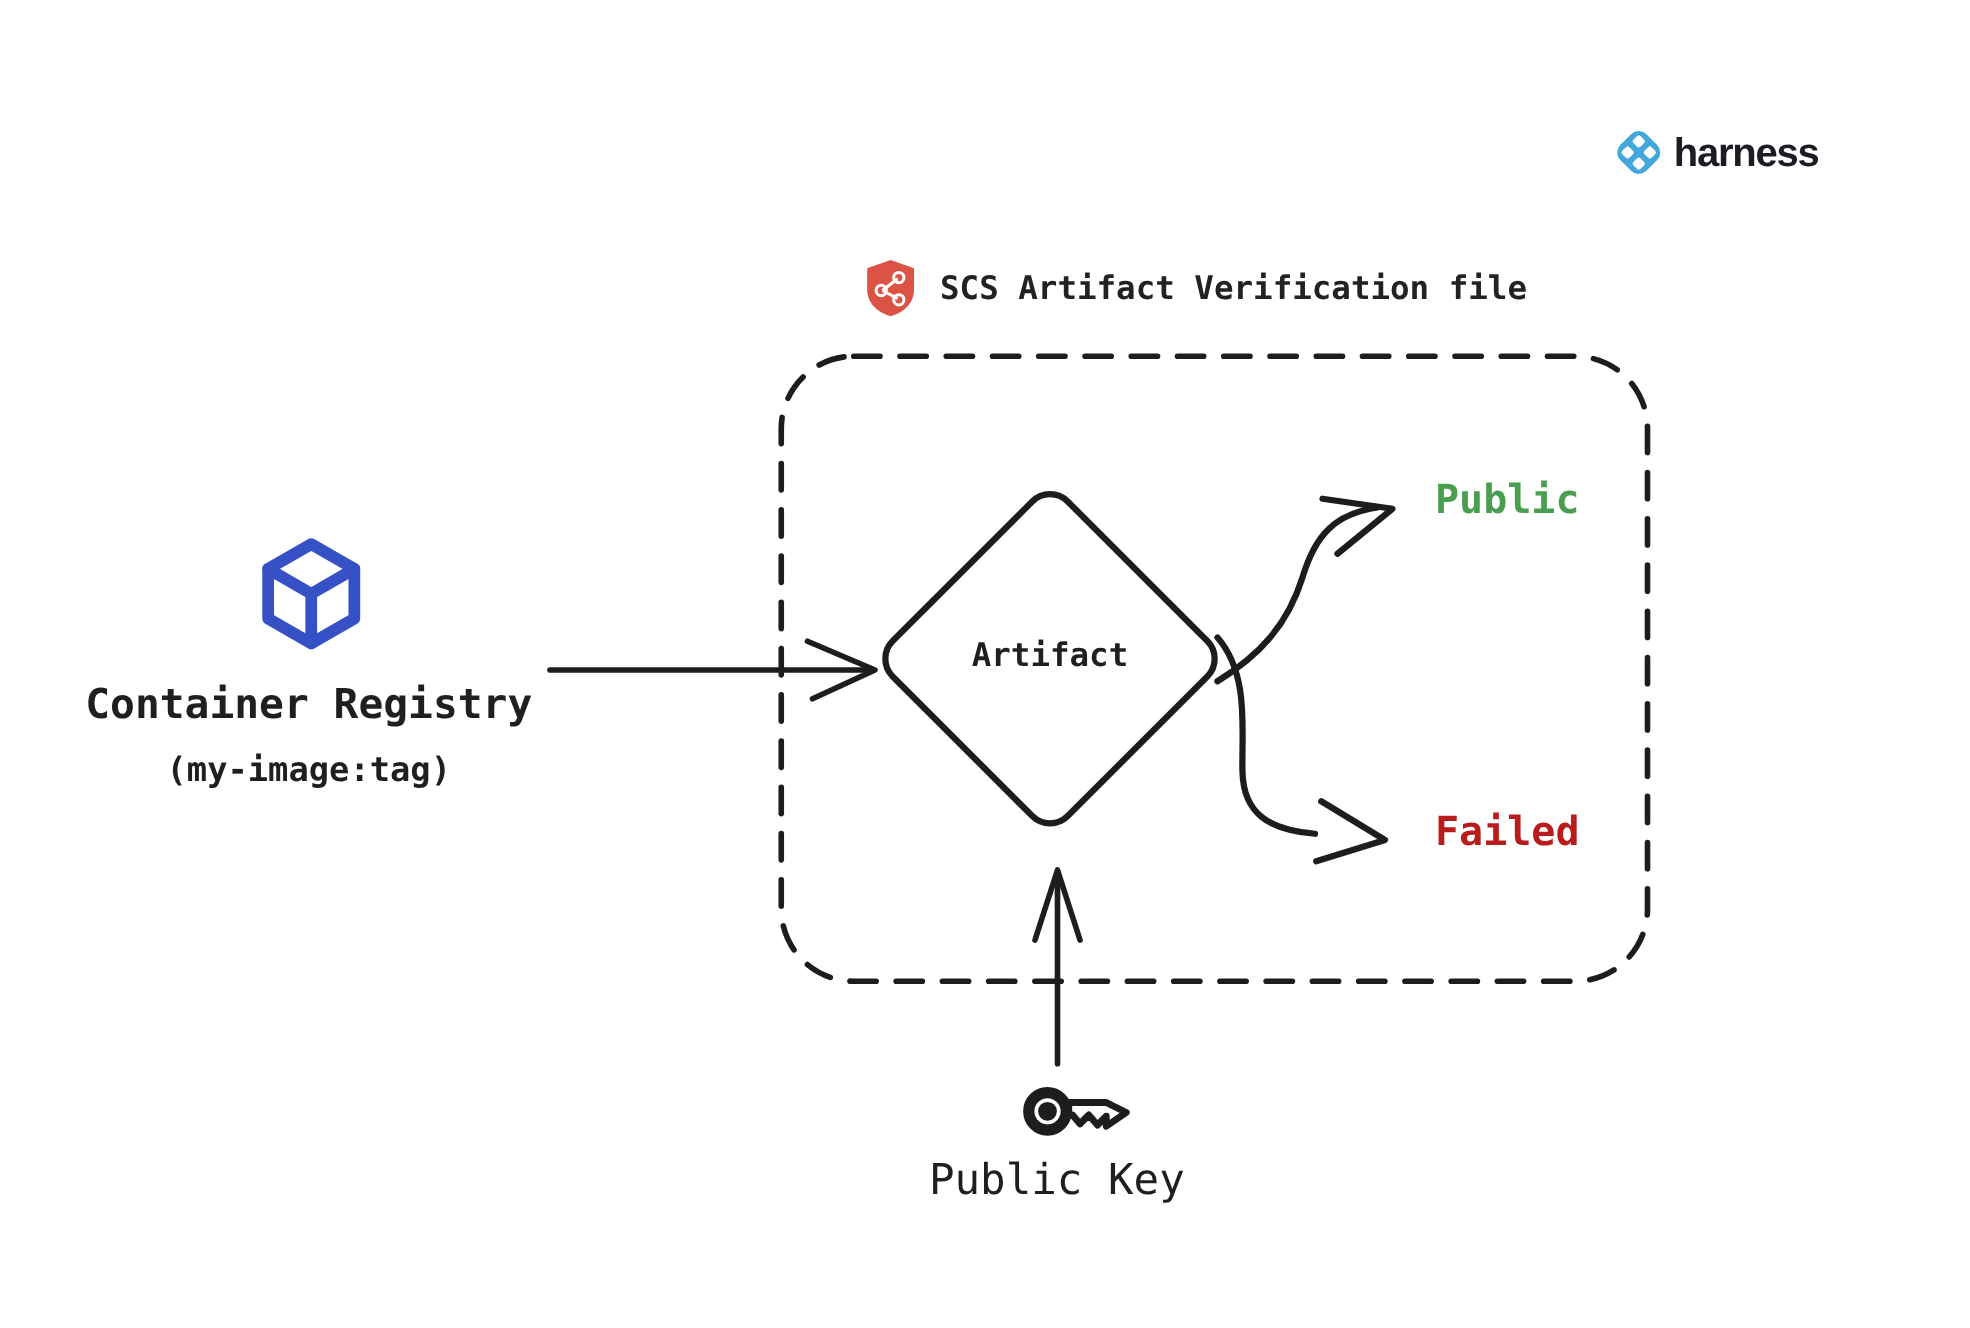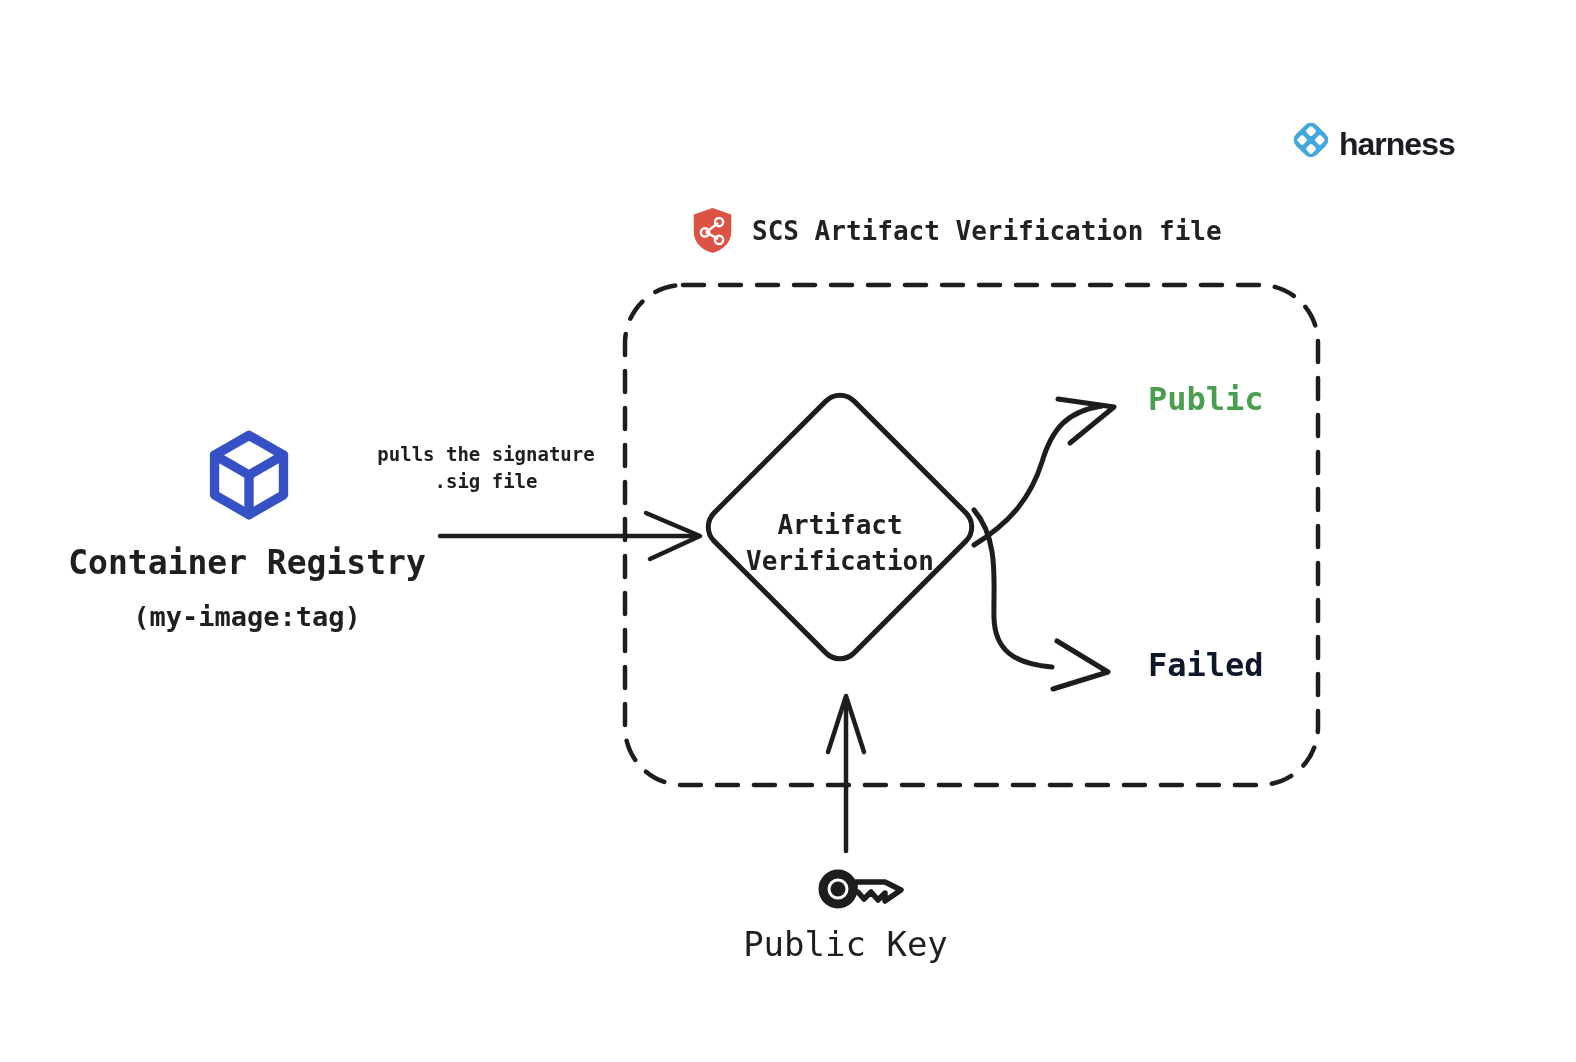--- a/index.html
+++ b/index.html
@@ -2,36 +2,36 @@
 <html><head>
 <meta charset="utf-8">
 <style>
   html,body{margin:0;padding:0;background:#ffffff;}
   .canvas{
     position:relative;width:1576px;height:1062px;background:#ffffff;
     font-family:"DejaVu Sans Mono",monospace;color:#1f1f1f;overflow:hidden;
   }
   .abs{position:absolute;}
   
-  .brand{left:1288px;top:117px;display:flex;align-items:flex-end;gap:5px;}
+  .brand{left:1288px;top:99px;display:flex;align-items:center;gap:5px;}
   .brand-text{
     font-family:"Liberation Sans","DejaVu Sans",sans-serif;font-weight:bold;
     font-size:32px;letter-spacing:-1px;color:#1c1c24;
   }
   
   .step-title{left:690px;top:206px;display:flex;align-items:center;gap:17px;}
   .step-title-text{font-size:26px;font-weight:bold;color:#222;letter-spacing:0px;white-space:nowrap;}
   
   .registry-label{left:40px;top:543px;width:414px;text-align:center;font-size:33px;font-weight:bold;}
   .registry-tag{left:40px;top:601px;width:414px;text-align:center;font-size:27px;font-weight:bold;}
   .pull-label{left:330px;top:441px;width:312px;text-align:center;font-size:19px;font-weight:bold;line-height:27px;}
   .diamond-label{left:735px;top:491px;width:210px;text-align:center;font-size:26px;font-weight:bold;line-height:36px;margin-top:16px;}
   .outcome{font-size:32px;font-weight:bold;white-space:nowrap;}
   .outcome.passed{left:1148px;top:380px;color:#4a9e4f;}
-  .outcome.failed{left:1148px;top:646px;color:#0f172a;}
+  .outcome.failed{left:1148px;top:646px;color:#b91c1c;}
   .pubkey-label{left:718px;top:924px;width:255px;text-align:center;font-size:34px;font-weight:normal;}
   svg{display:block;}
   .stroke{stroke:#1d1d1d;fill:none;stroke-linecap:round;stroke-linejoin:round;}
 </style>
 </head>
 <body>
 
 <div class="canvas">
 
   <svg class="abs" style="left:0;top:0" width="1576" height="1062" viewBox="0 0 1576 1062">
@@ -81,28 +81,23 @@
   <svg class="abs" style="left:207px;top:428px" width="84" height="94" viewBox="0 0 80 90">
     <g stroke="#3551c5" stroke-width="9" fill="none" stroke-linejoin="round" stroke-linecap="round">
       <path d="M40 7 L73 26 V64 L40 83 L7 64 V26 Z"></path>
       <path d="M7 26 L40 45 L73 26"></path>
       <path d="M40 45 V83"></path>
     </g>
   </svg>
   <div class="abs registry-label">Container Registry</div>
   <div class="abs registry-tag">(my-image:tag)</div>
 
-  <div class="abs pull-label">
-    <div>pulls the signature</div>
-    <div>.sig file</div>
-  </div>
 
   <div class="abs diamond-label">
     <div>Artifact</div>
-    <div>Verification</div>
   </div>
 
   <div class="abs outcome passed">Public</div>
   <div class="abs outcome failed">Failed</div>
 
   <svg class="abs" style="left:815px;top:858px" width="90" height="60" viewBox="0 0 90 60">
     <circle cx="23" cy="31" r="15" fill="#ffffff" stroke="#1d1d1d" stroke-width="9"></circle>
     <circle cx="23" cy="31" r="7.5" fill="#1d1d1d"></circle>
     <path d="M40 24 H70 L86 32 L70 43 V35 L63 42 L56 34 L49 41 L43 34 H40 Z" fill="#ffffff" stroke="#1d1d1d" stroke-width="5.5" stroke-linejoin="round"></path>
   </svg>

